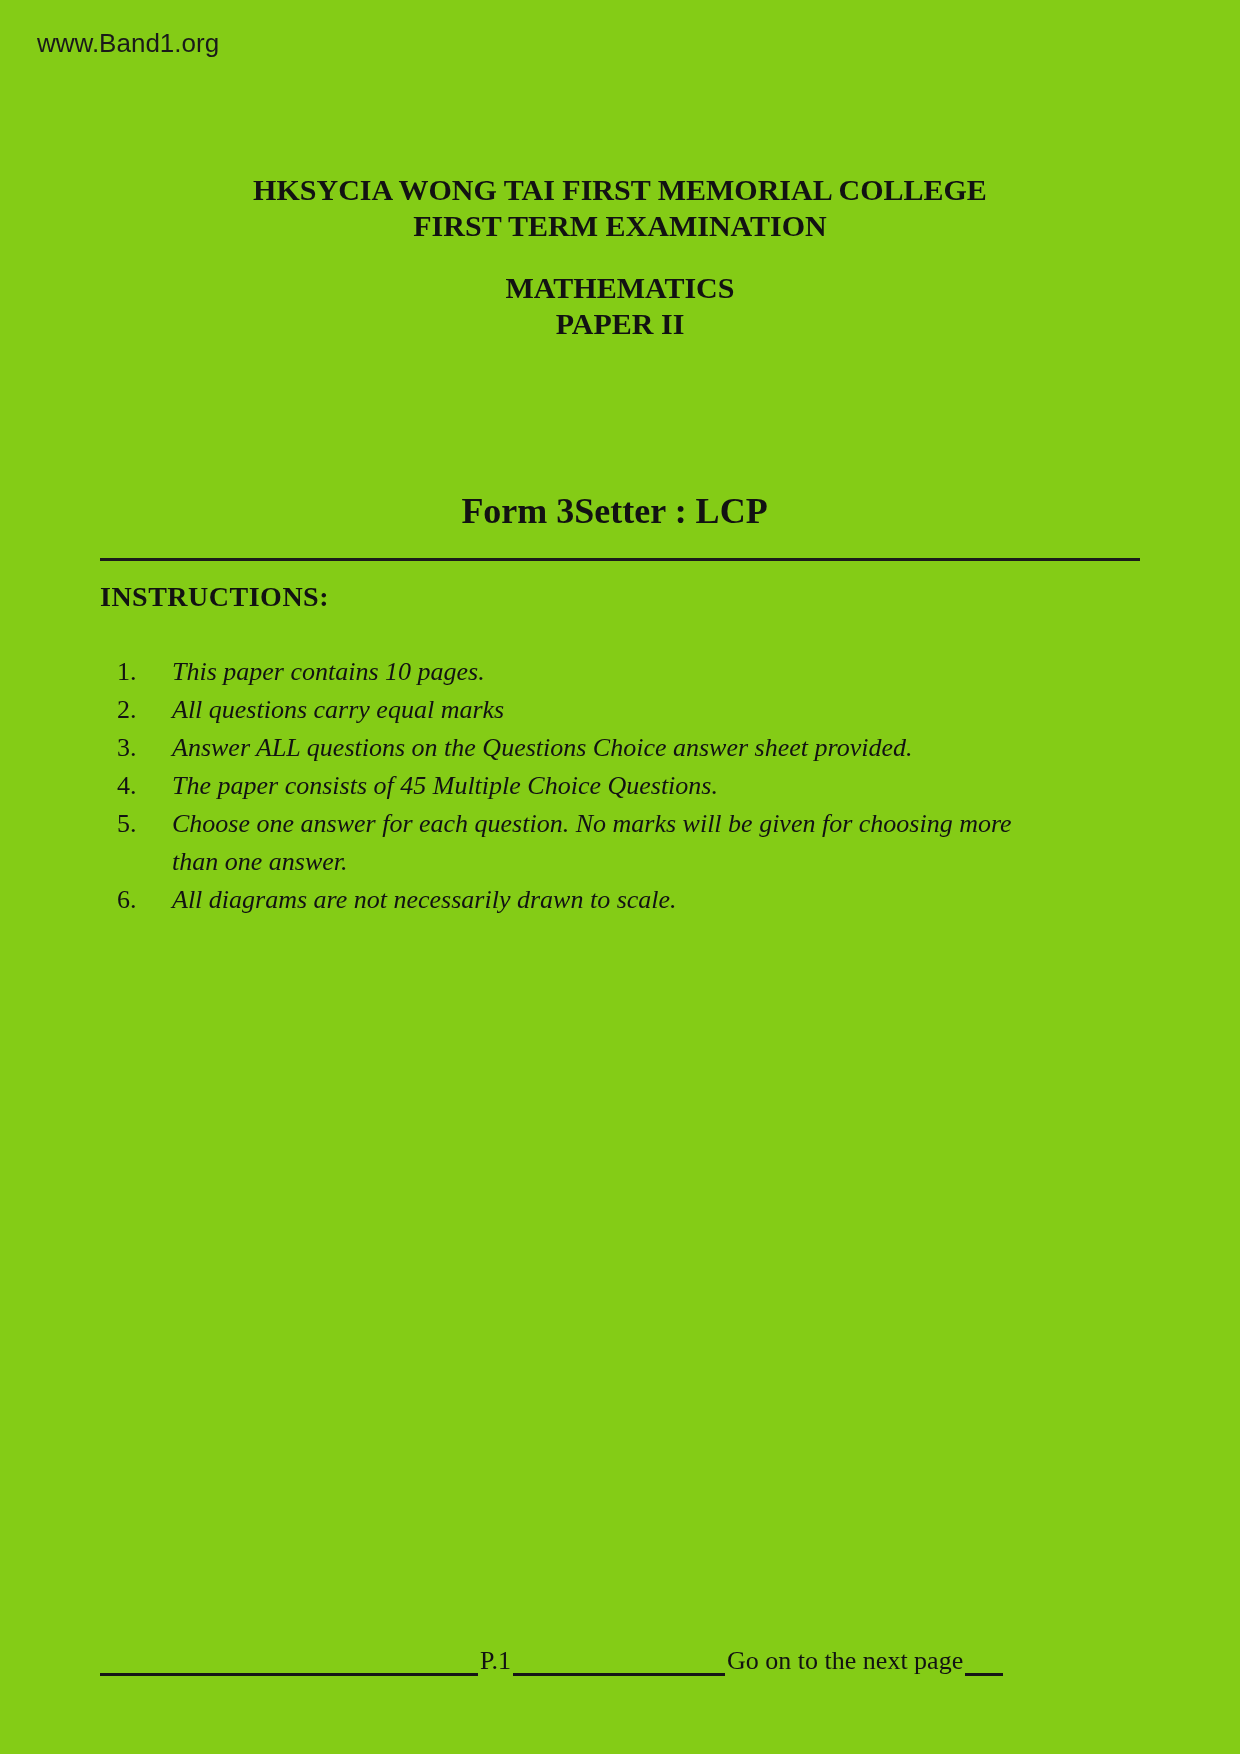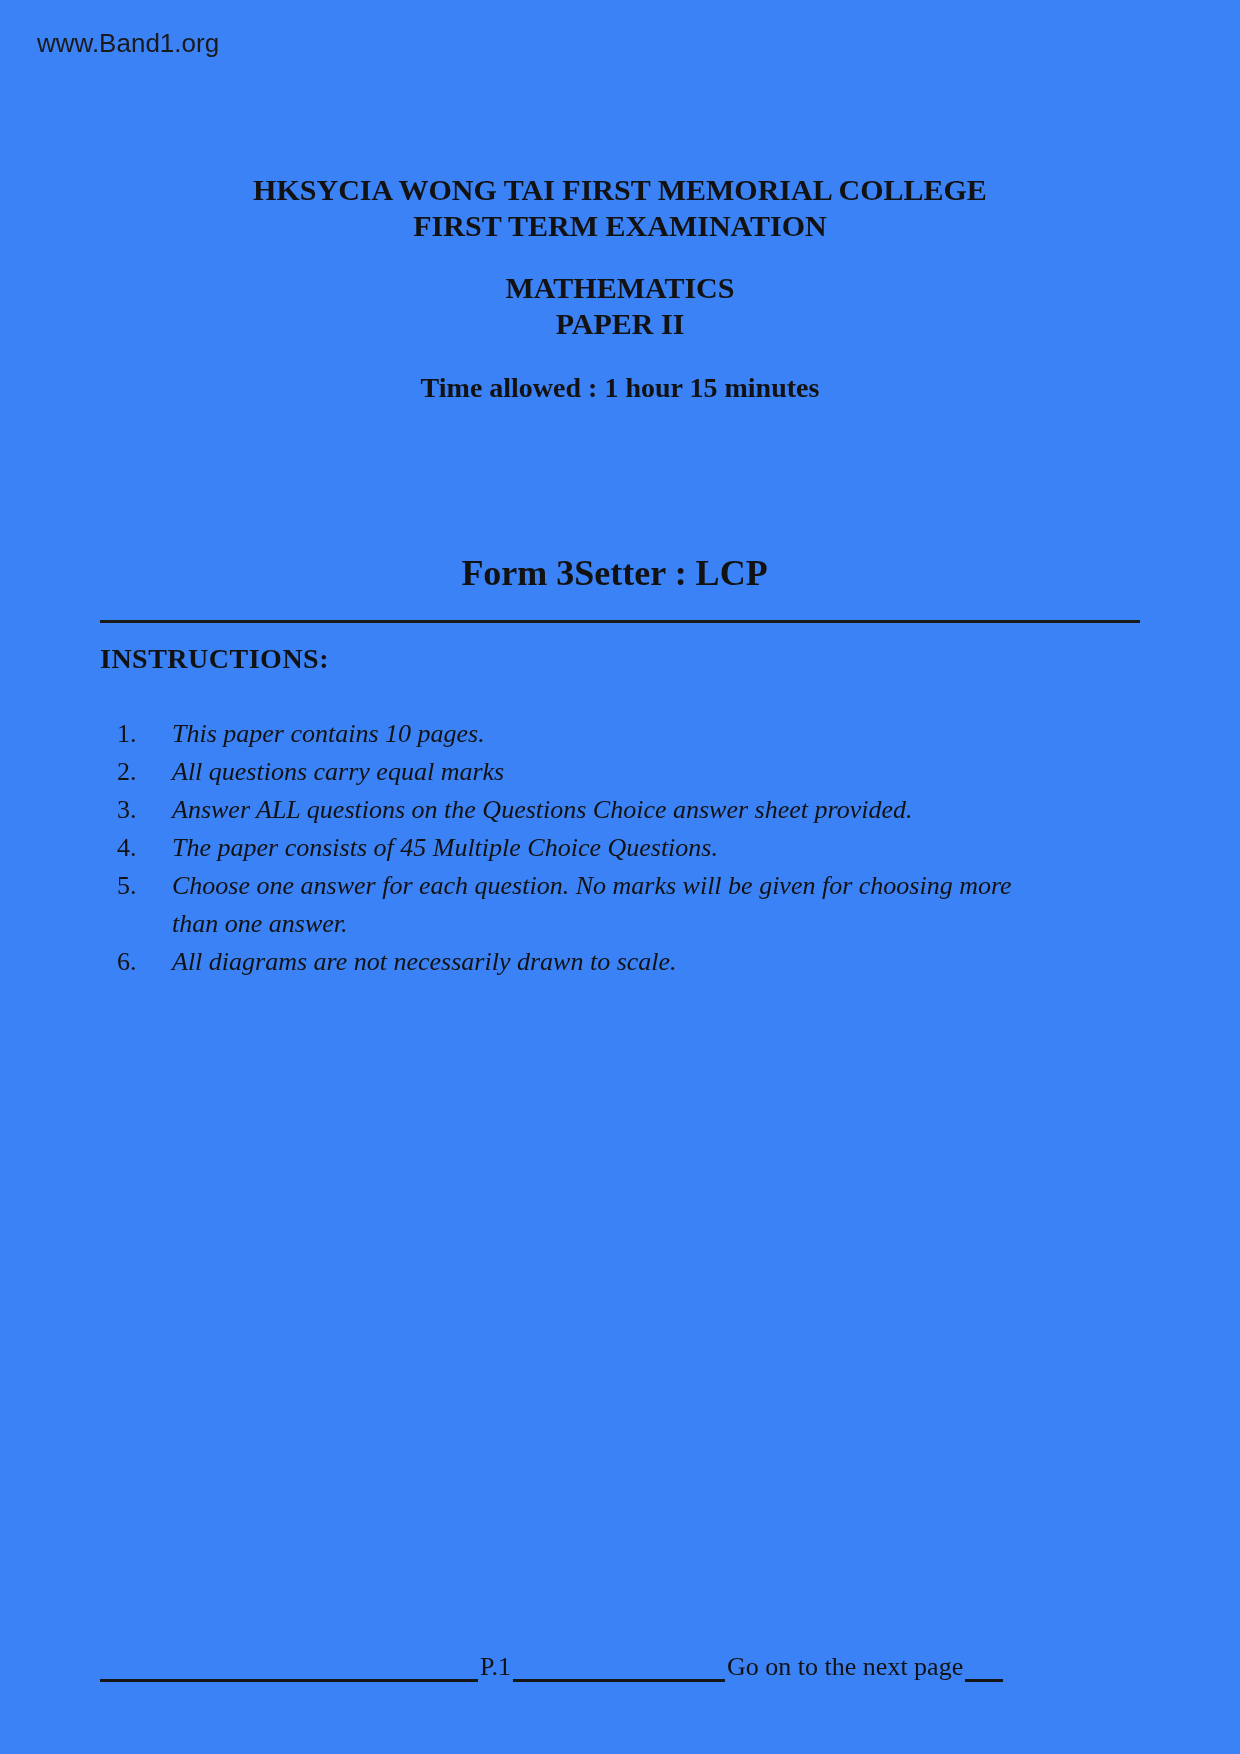--- a/index.html
+++ b/index.html
@@ -2,21 +2,21 @@
 <html><head>
 <meta charset="utf-8">
 <style>
   * { margin: 0; padding: 0; box-sizing: border-box; }
   html, body { background: #9a9a9a; }
   .page {
     position: relative;
     width: 1240px;
     height: 1754px;
     margin: 0 auto;
-    background: #3b82f6;
+    background: #84cc16;
     color: #121212;
     font-family: "Liberation Serif", serif;
     overflow: hidden;
   }
   .watermark {
     position: absolute;
     top: 28px;
     left: 37px;
     font-family: "Liberation Sans", sans-serif;
     font-size: 26px;
@@ -84,21 +84,21 @@
   }
   .instr-text {
     flex: 1;
     white-space: pre-line;
     font-style: italic;
   }
   .footer {
     position: absolute;
     left: 100px;
     right: 100px;
-    bottom: 72px;
+    bottom: 78px;
     display: flex;
     align-items: flex-end;
     font-size: 26px;
     line-height: 30px;
   }
   .fline {
     display: inline-block;
     border-bottom: 3px solid #161616;
     height: 8px;
   }
@@ -119,21 +119,20 @@
     <div class="title-block">
       <div>HKSYCIA WONG TAI FIRST MEMORIAL COLLEGE</div>
       <div>FIRST TERM EXAMINATION</div>
     </div>
 
     <div class="subject-block">
       <div>MATHEMATICS</div>
       <div>PAPER II</div>
     </div>
 
-    <div class="time-row">Time allowed : 1 hour 15 minutes</div>
 
     <div class="meta-row">
       <span>Form 3</span>
       <span>Setter : LCP</span>
     </div>
 
     <div class="rule"></div>
 
     <div class="instructions-heading">INSTRUCTIONS:</div>
 

